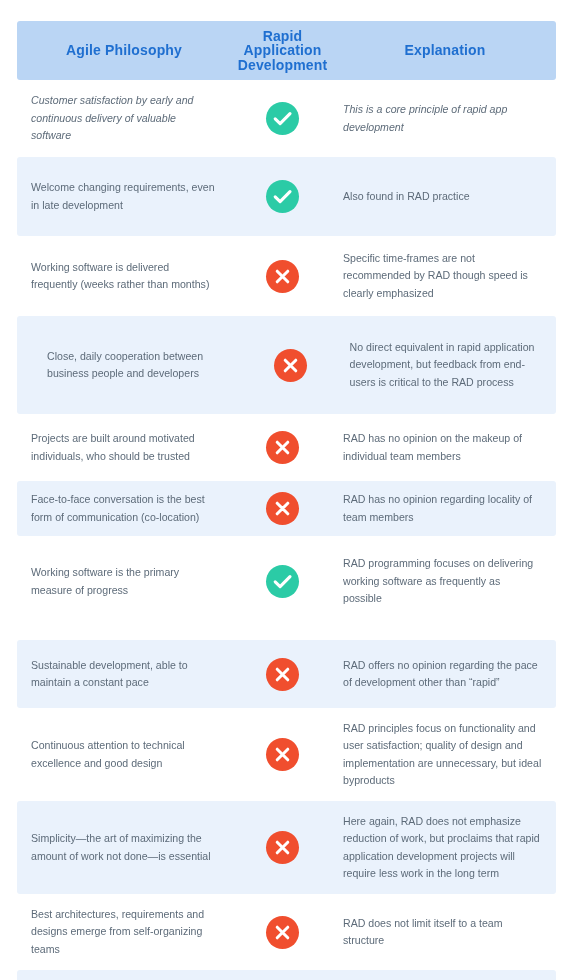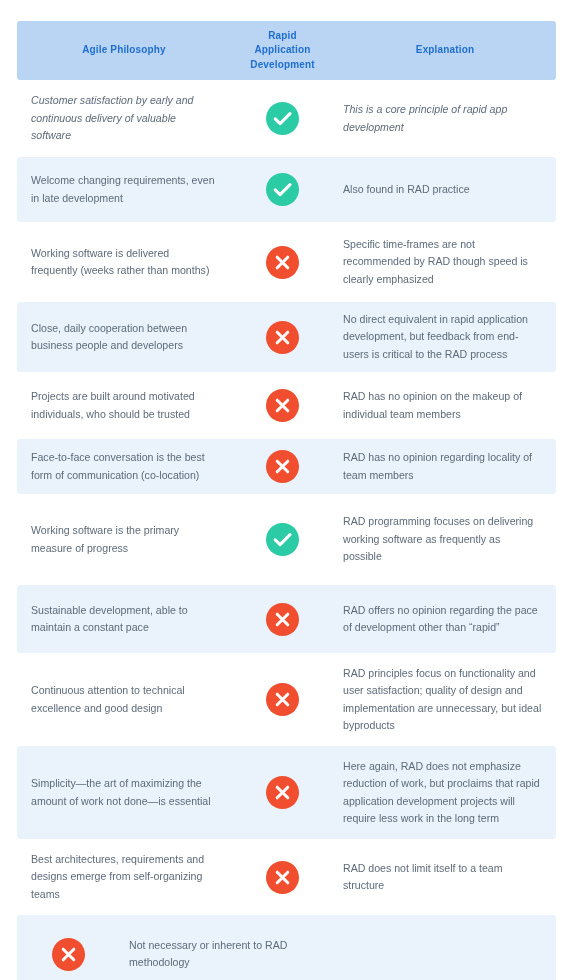--- a/index.html
+++ b/index.html
@@ -27,21 +27,21 @@
   .table-header {
     display: flex;
     align-items: center;
     background: #bad5f4;
     border-radius: 3px;
     height: 59px;
     width: 539px;
     box-sizing: border-box;
   }
   .th {
-    font-size: 10px;
+    font-size: 14px;
     font-weight: bold;
     color: #1f6fd0;
     letter-spacing: 0.15px;
     line-height: 14.5px;
     text-align: center;
     box-sizing: border-box;
   }
   .col-1 { width: 214px; }
   .col-2 { width: 103px; }
   .col-3 { width: 222px; }
@@ -123,21 +123,21 @@
         <div class="cell cell-philosophy">Customer satisfaction by early and continuous delivery of valuable software</div>
         <div class="cell cell-status">
           <span class="status-icon check">
             <svg viewBox="0 0 33 33" xmlns="http://www.w3.org/2000/svg" aria-hidden="true">
               <path d="M9.2 16.9 L14.1 21.6 L24.0 11.6" fill="none" stroke="#ffffff" stroke-width="3.1" stroke-linecap="round" stroke-linejoin="round"></path>
             </svg>
           </span>
         </div>
         <div class="cell cell-explanation">This is a core principle of rapid app development</div>
       </div>
-      <div class="table-row shaded" style="height: 65px;">
+      <div class="table-row shaded" style="height: 79px;">
         <div class="cell cell-philosophy">Welcome changing requirements, even in late development</div>
         <div class="cell cell-status">
           <span class="status-icon check">
             <svg viewBox="0 0 33 33" xmlns="http://www.w3.org/2000/svg" aria-hidden="true">
               <path d="M9.2 16.9 L14.1 21.6 L24.0 11.6" fill="none" stroke="#ffffff" stroke-width="3.1" stroke-linecap="round" stroke-linejoin="round"></path>
             </svg>
           </span>
         </div>
         <div class="cell cell-explanation">Also found in RAD practice</div>
       </div>
@@ -145,21 +145,21 @@
         <div class="cell cell-philosophy">Working software is delivered frequently (weeks rather than months)</div>
         <div class="cell cell-status">
           <span class="status-icon cross">
             <svg viewBox="0 0 33 33" xmlns="http://www.w3.org/2000/svg" aria-hidden="true">
               <path d="M11.2 11.2 L21.8 21.8 M21.8 11.2 L11.2 21.8" fill="none" stroke="#ffffff" stroke-width="3.0" stroke-linecap="round"></path>
             </svg>
           </span>
         </div>
         <div class="cell cell-explanation">Specific time-frames are not recommended by RAD though speed is clearly emphasized</div>
       </div>
-      <div class="table-row shaded" style="height: 70px;">
+      <div class="table-row shaded" style="height: 98px; padding-left: 16px;">
         <div class="cell cell-philosophy">Close, daily cooperation between business people and developers</div>
         <div class="cell cell-status">
           <span class="status-icon cross">
             <svg viewBox="0 0 33 33" xmlns="http://www.w3.org/2000/svg" aria-hidden="true">
               <path d="M11.2 11.2 L21.8 21.8 M21.8 11.2 L11.2 21.8" fill="none" stroke="#ffffff" stroke-width="3.0" stroke-linecap="round"></path>
             </svg>
           </span>
         </div>
         <div class="cell cell-explanation">No direct equivalent in rapid application development, but feedback from end-users is critical to the RAD process</div>
       </div>
@@ -189,21 +189,21 @@
         <div class="cell cell-philosophy">Working software is the primary measure of progress</div>
         <div class="cell cell-status">
           <span class="status-icon check">
             <svg viewBox="0 0 33 33" xmlns="http://www.w3.org/2000/svg" aria-hidden="true">
               <path d="M9.2 16.9 L14.1 21.6 L24.0 11.6" fill="none" stroke="#ffffff" stroke-width="3.1" stroke-linecap="round" stroke-linejoin="round"></path>
             </svg>
           </span>
         </div>
         <div class="cell cell-explanation">RAD programming focuses on delivering working software as frequently as possible</div>
       </div>
-      <div class="table-row shaded" style="height: 68px;">
+      <div class="table-row shaded" style="height: 68px; margin-top: 13px;">
         <div class="cell cell-philosophy">Sustainable development, able to maintain a constant pace</div>
         <div class="cell cell-status">
           <span class="status-icon cross">
             <svg viewBox="0 0 33 33" xmlns="http://www.w3.org/2000/svg" aria-hidden="true">
               <path d="M11.2 11.2 L21.8 21.8 M21.8 11.2 L11.2 21.8" fill="none" stroke="#ffffff" stroke-width="3.0" stroke-linecap="round"></path>
             </svg>
           </span>
         </div>
         <div class="cell cell-explanation">RAD offers no opinion regarding the pace of development other than “rapid”</div>
       </div>

